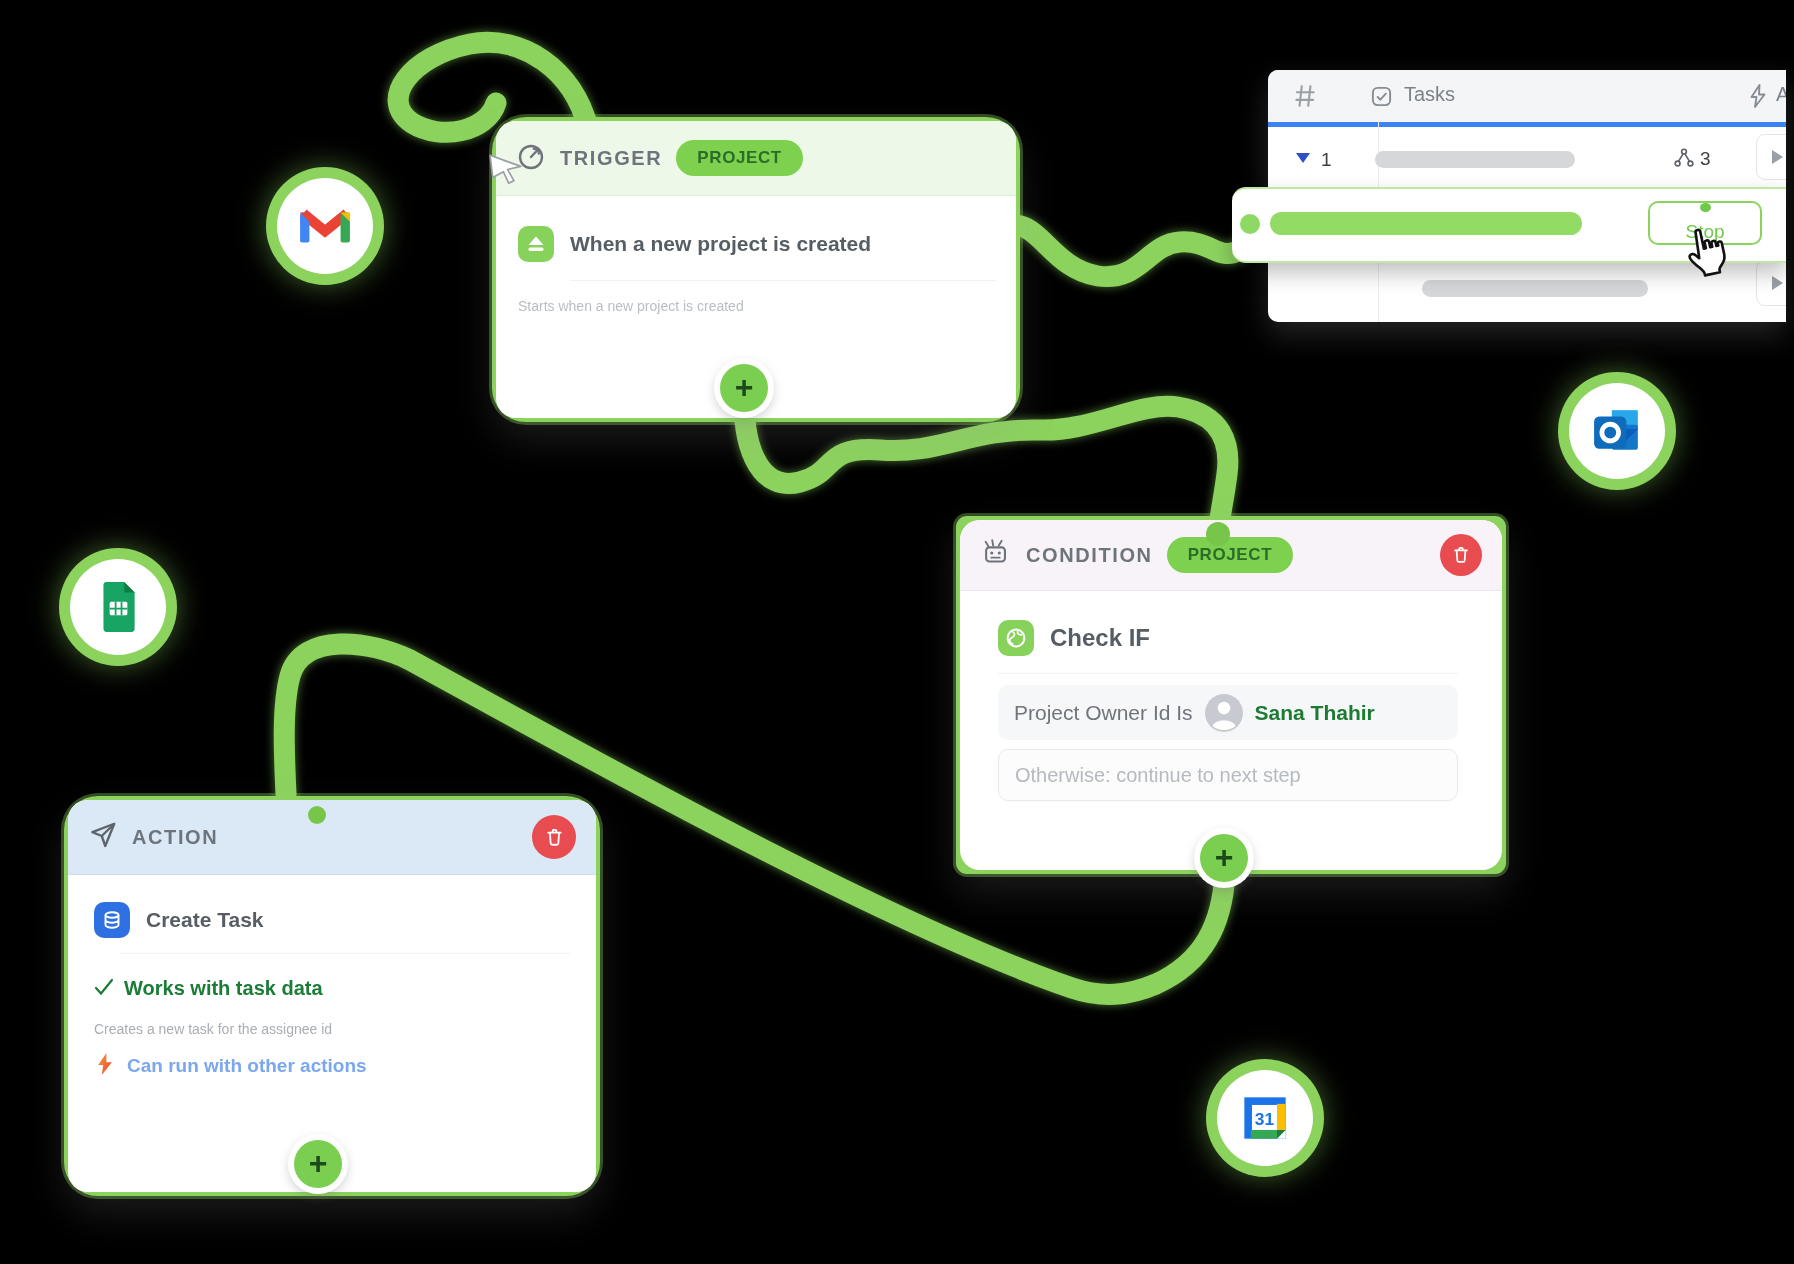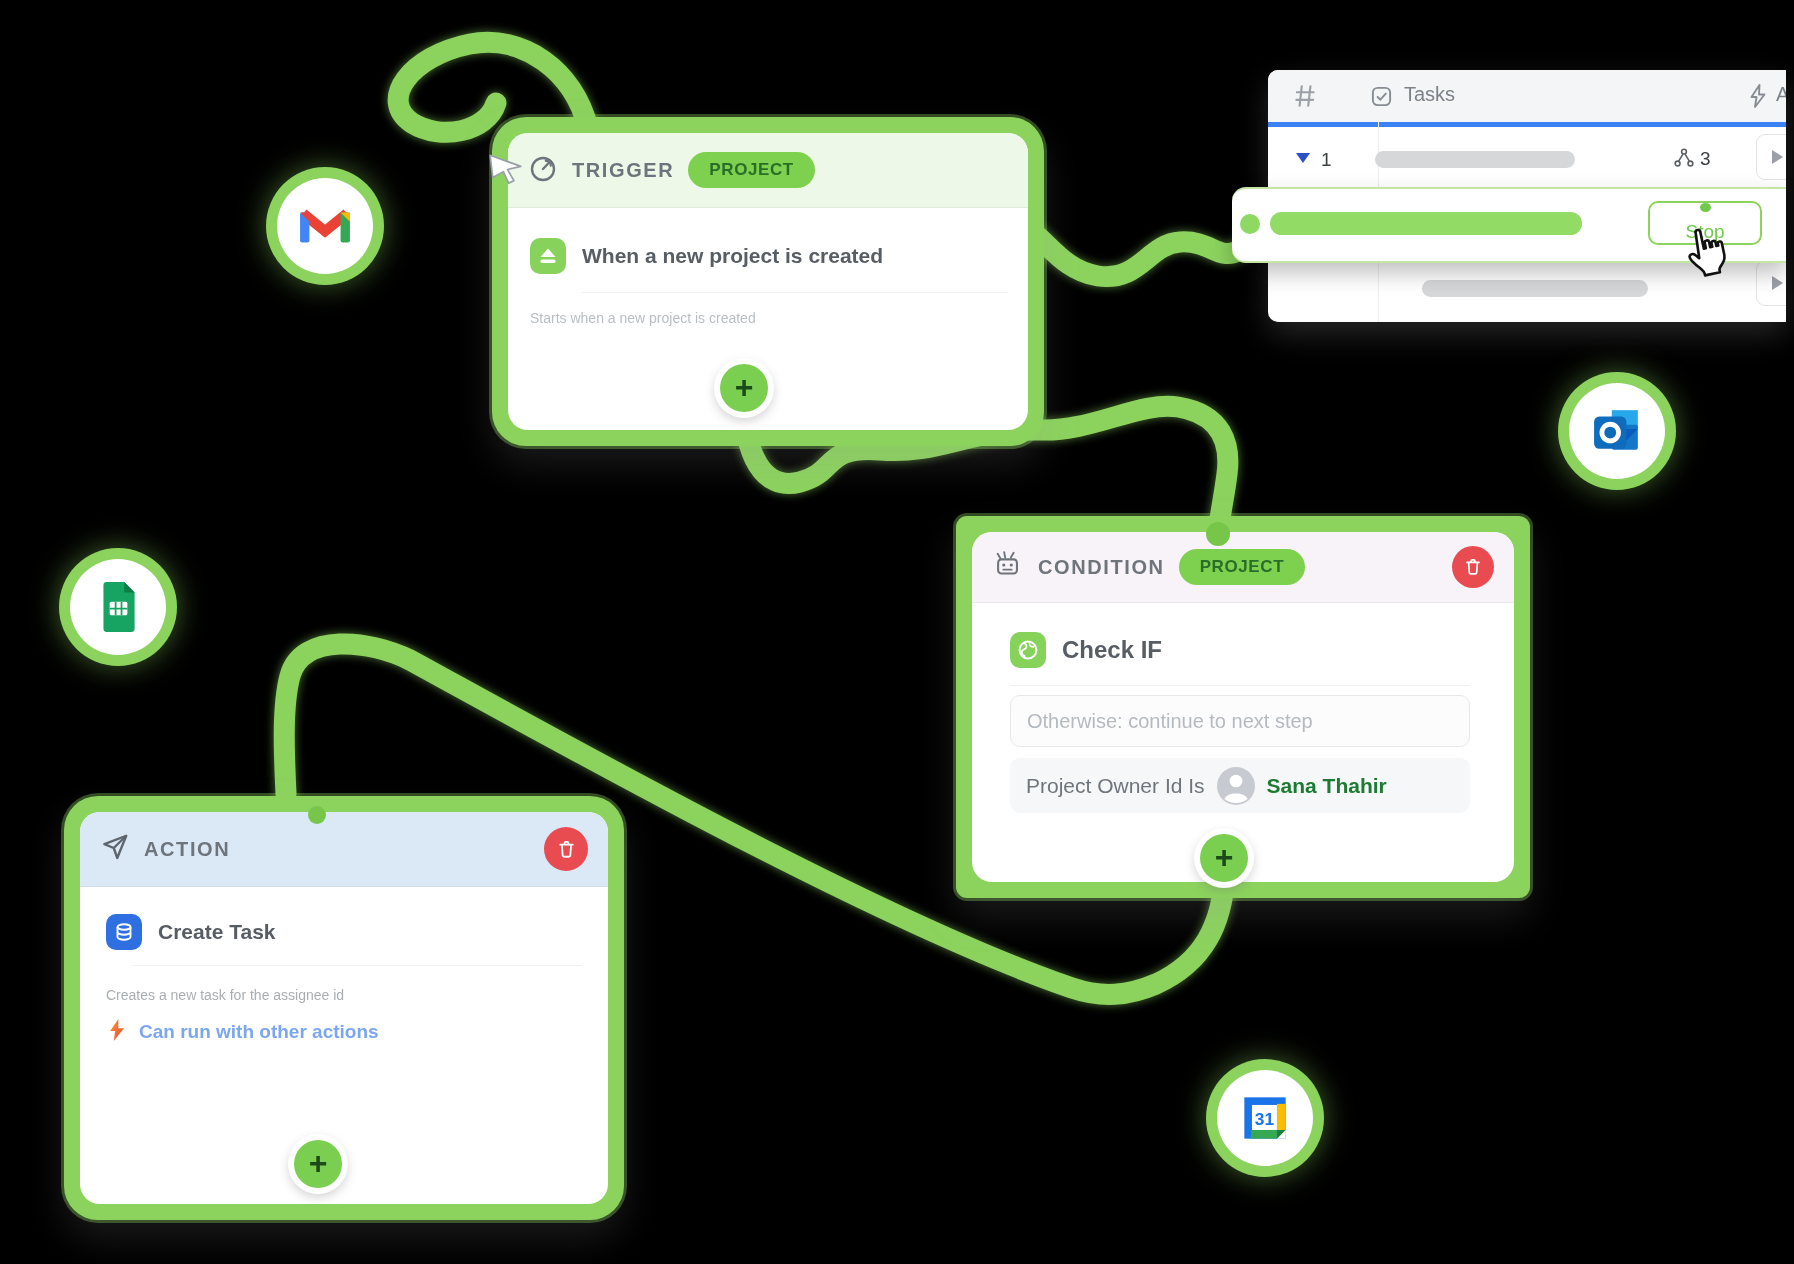--- a/index.html
+++ b/index.html
@@ -6,21 +6,21 @@
   .stage{position:relative;width:1794px;height:1264px;background:#000;overflow:hidden;
          font-family:"Liberation Sans",sans-serif;}
   .abs{position:absolute;}
 
   
   #wires{position:absolute;left:0;top:0;z-index:1;}
   .wire{stroke:#8cd35e;stroke-width:21;fill:none;stroke-linecap:round;
         filter:drop-shadow(0 0 5px rgba(140,211,94,.55));}
 
   
-  .wf-card{background:#8cd35e;border-radius:34px;padding:16px;z-index:3;
+  .wf-card{background:#8cd35e;border-radius:34px;padding:4px;z-index:3;
            box-shadow:0 0 0 3px rgba(140,211,94,.35),0 18px 38px rgba(150,150,150,.18);}
   .wf-inner{background:#fff;border-radius:20px;height:100%;overflow:hidden;
             display:flex;flex-direction:column;}
   .wf-header{display:flex;align-items:center;gap:14px;padding:0 20px;flex:none;
              border-bottom:1px solid rgba(0,0,0,.05);}
   .wf-type{font-size:20px;font-weight:700;color:#6e747b;letter-spacing:1.6px;}
   .badge{background:#7ed14f;color:#2a6d28;font-size:17px;font-weight:800;
          letter-spacing:.6px;padding:8px 21px;border-radius:999px;}
   .sq-icon{width:36px;height:36px;border-radius:10px;display:flex;align-items:center;
            justify-content:center;flex:none;}
@@ -159,34 +159,34 @@
         <div class="row" style="margin-top:29px;">
           <span class="sq-icon sq-green">
             <svg width="24" height="24" viewBox="0 0 24 24">
               <circle cx="12" cy="12" r="8.4" fill="none" stroke="#fff" stroke-width="2"></circle>
               <path d="M8.5 5.5 c3 1.8 2.6 4.6 -.6 6 s-2.8 5 .8 6.6 M14 4.6 c-1.4 2.4 .4 4.4 3.6 4.2" fill="none" stroke="#fff" stroke-width="1.7" stroke-linecap="round"></path>
             </svg>
           </span>
           <span class="card-title" style="font-size:24px;">Check IF</span>
         </div>
         <div class="thin-div" style="margin-top:17px;"></div>
-        <div class="cond-input cond-outline" style="margin-top:9px;height:50px;">
-          <span class="placeholder">Otherwise: continue to next step</span>
-        </div>
         <div class="cond-input cond-filled" style="margin-top:11px;height:55px;">
           <span class="rule-text">Project Owner Id Is</span>
           <span style="display:flex;">
             <svg width="38" height="38" viewBox="0 0 38 38">
               <circle cx="19" cy="19" r="19" fill="#c7cbd1"></circle>
               <circle cx="19" cy="14" r="6.3" fill="#fff"></circle>
               <path d="M7.5 32 c2-7.5 21-7.5 23 0 a19 19 0 0 1 -23 0 Z" fill="#fff"></path>
             </svg>
           </span>
           <span class="rule-value">Sana Thahir</span>
         </div>
+        <div class="cond-input cond-outline" style="margin-top:9px;height:50px;">
+          <span class="placeholder">Otherwise: continue to next step</span>
+        </div>
       </div>
     </div>
   </div>
   <div class="abs nub" style="left:1206px;top:522px;width:24px;height:24px;"></div>
   <div class="abs plus-btn" style="left:1194px;top:828px;">
     <div class="in">
         <span>+</span>
       </div>
   </div>
 
@@ -210,20 +210,28 @@
         <div class="row" style="margin-top:27px;">
           <span class="sq-icon sq-blue">
             <svg width="24" height="24" viewBox="0 0 24 24">
               <ellipse cx="12" cy="7" rx="6.5" ry="2.8" fill="none" stroke="#fff" stroke-width="1.9"></ellipse>
               <path d="M5.5 7 v10 c0 1.5 2.9 2.8 6.5 2.8 s6.5-1.3 6.5-2.8 V7 M5.5 12 c0 1.5 2.9 2.8 6.5 2.8 s6.5-1.3 6.5-2.8" fill="none" stroke="#fff" stroke-width="1.9"></path>
             </svg>
           </span>
           <span class="card-title">Create Task</span>
         </div>
         <div class="thin-div" style="margin:15px 0 0 26px;"></div>
+        <div class="row" style="margin-top:23px;gap:10px;">
+          <span>
+            <svg width="20" height="18" viewBox="0 0 20 18">
+              <path d="M2 10 l5 5.5 L18 2" fill="none" stroke="#1c7a33" stroke-width="2.2" stroke-linecap="round"></path>
+            </svg>
+          </span>
+          <span class="feature-txt">Works with task data</span>
+        </div>
         <div class="muted" style="margin-top:21px;color:#a9aeb3;">Creates a new task for the assignee id</div>
         <div class="row" style="margin-top:14px;gap:11px;">
           <span>
             <svg width="22" height="26" viewBox="0 0 24 26">
               <defs>
                   <linearGradient id="boltg" x1="0" y1="0" x2="1" y2="1">
                 <stop offset="0" stop-color="#fb9a3c"></stop>
                     <stop offset="1" stop-color="#e9432f"></stop>
               </linearGradient>
                 </defs>

